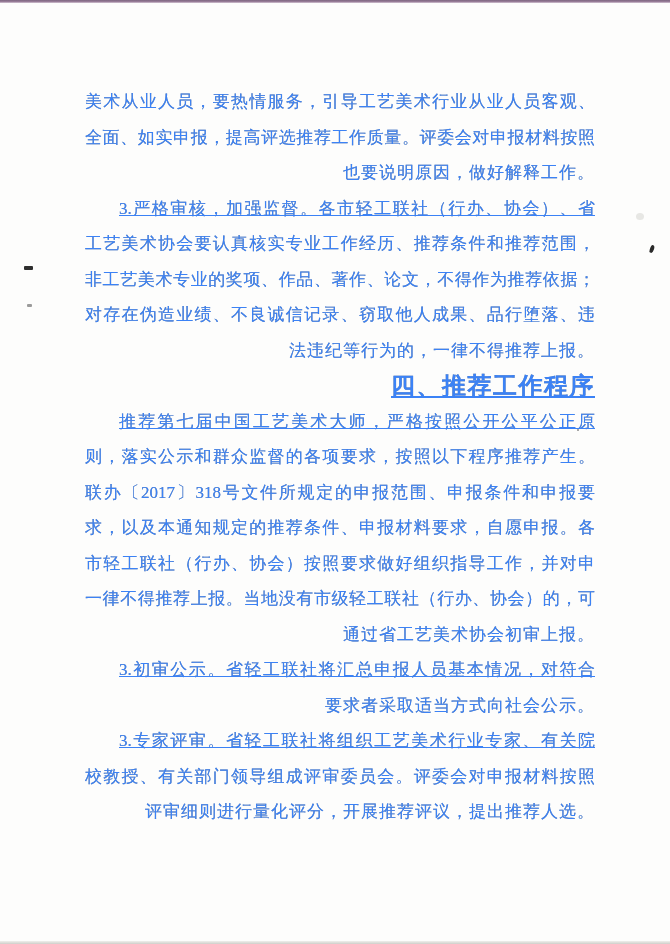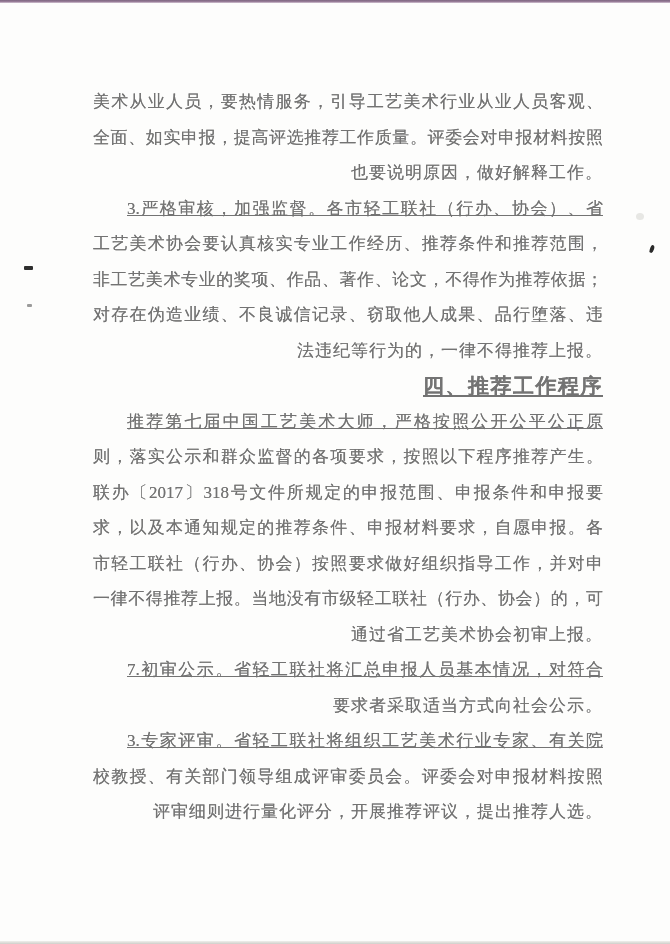--- a/index.html
+++ b/index.html
@@ -19,43 +19,42 @@
     position: absolute; left: 0; top: 0; width: 670px; height: 3px;
     background: linear-gradient(to bottom, #7d6680, #9b7f9b 60%, #d9cdd9);
   }
   .edge-bottom {
     position: absolute; left: 0; bottom: 0; width: 670px; height: 3px;
     background: linear-gradient(to bottom, #efefec, #cfcec9);
   }
   
   .textblock {
     position: absolute; left: 85px; top: 84px; width: 510px;
-    color: #737373;
+    color: #3b82f6;
     font-size: 17px;
     text-shadow: 0 0 0.5px rgba(45,45,45,0.55);
-    margin-left: 8px;
   }
   .ln {
     height: 35.5px; line-height: 35.5px;
     white-space: nowrap;
     letter-spacing: 1px;
     text-align: right;
   }
   .just {
     white-space: normal;
     letter-spacing: 0;
     text-align: justify;
     text-align-last: justify;
     text-justify: inter-character;
   }
   .ind { text-indent: 34px; text-decoration: underline; }
   .heading {
     font-family: "Liberation Sans", "DejaVu Sans", sans-serif;
     font-weight: bold;
-    font-size: 21px;
+    font-size: 24px;
     letter-spacing: 1.5px;
   }
   
   .speck { position: absolute; }
   .speck-dash1 { left: 24px; top: 266px; width: 9px; height: 4px; background: #2e2e2e; border-radius: 1px; }
   .speck-dot1  { left: 27px; top: 304px; width: 5px; height: 3px; background: #9b9b9b; border-radius: 1px; }
   .speck-smudge { left: 636px; top: 213px; width: 8px; height: 7px; background: #e7e7e4; border-radius: 50%; }
   .speck-comma { left: 650px; top: 245px; width: 4px; height: 8px; background: #2a2a2a;
                  border-radius: 50% 60% 60% 40%; transform: rotate(18deg); }
   .speck-dot2  { left: 577px; top: 429px; width: 2px; height: 2px; background: #8a8a8a; border-radius: 50%; }
@@ -77,21 +76,21 @@
     <div class="ln just">对存在伪造业绩、不良诚信记录、窃取他人成果、品行堕落、违</div>
     <div class="ln">法违纪等行为的，一律不得推荐上报。</div>
     <div class="ln ind heading">四、推荐工作程序</div>
     <div class="ln ind just">推荐第七届中国工艺美术大师，严格按照公开公平公正原</div>
     <div class="ln just">则，落实公示和群众监督的各项要求，按照以下程序推荐产生。</div>
     <div class="ln just">联办〔2017〕318号文件所规定的申报范围、申报条件和申报要</div>
     <div class="ln just">求，以及本通知规定的推荐条件、申报材料要求，自愿申报。各</div>
     <div class="ln just">市轻工联社（行办、协会）按照要求做好组织指导工作，并对申</div>
     <div class="ln just">一律不得推荐上报。当地没有市级轻工联社（行办、协会）的，可</div>
     <div class="ln">通过省工艺美术协会初审上报。</div>
-    <div class="ln ind just">7.初审公示。省轻工联社将汇总申报人员基本情况，对符合</div>
+    <div class="ln ind just">3.初审公示。省轻工联社将汇总申报人员基本情况，对符合</div>
     <div class="ln">要求者采取适当方式向社会公示。</div>
     <div class="ln ind just">3.专家评审。省轻工联社将组织工艺美术行业专家、有关院</div>
     <div class="ln just">校教授、有关部门领导组成评审委员会。评委会对申报材料按照</div>
     <div class="ln">评审细则进行量化评分，开展推荐评议，提出推荐人选。</div>
   </div>
 
   <div class="speck speck-dash1"></div>
   <div class="speck speck-dot1"></div>
   <div class="speck speck-smudge"></div>
   <div class="speck speck-comma"></div>

